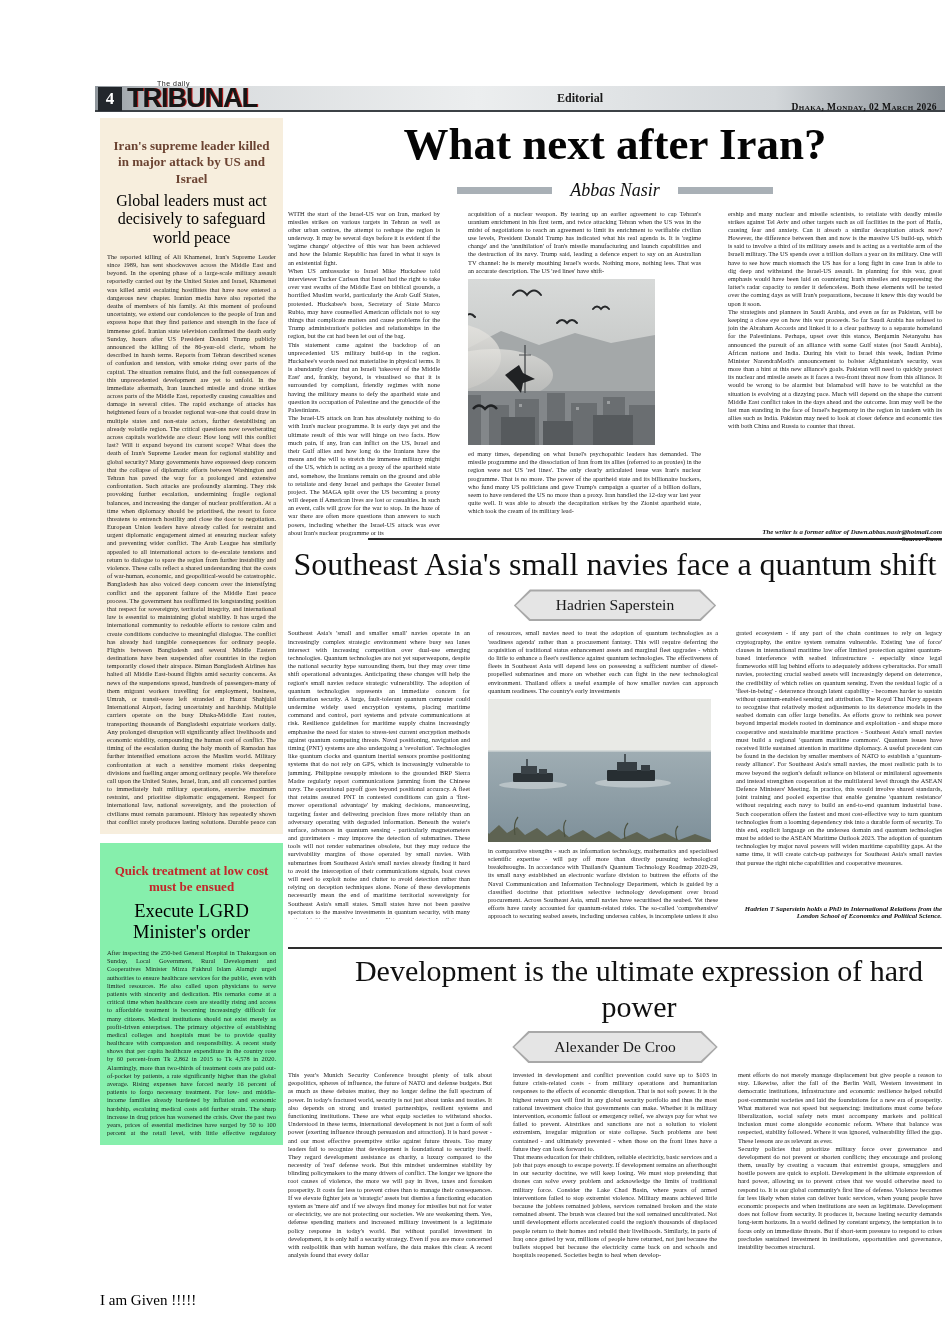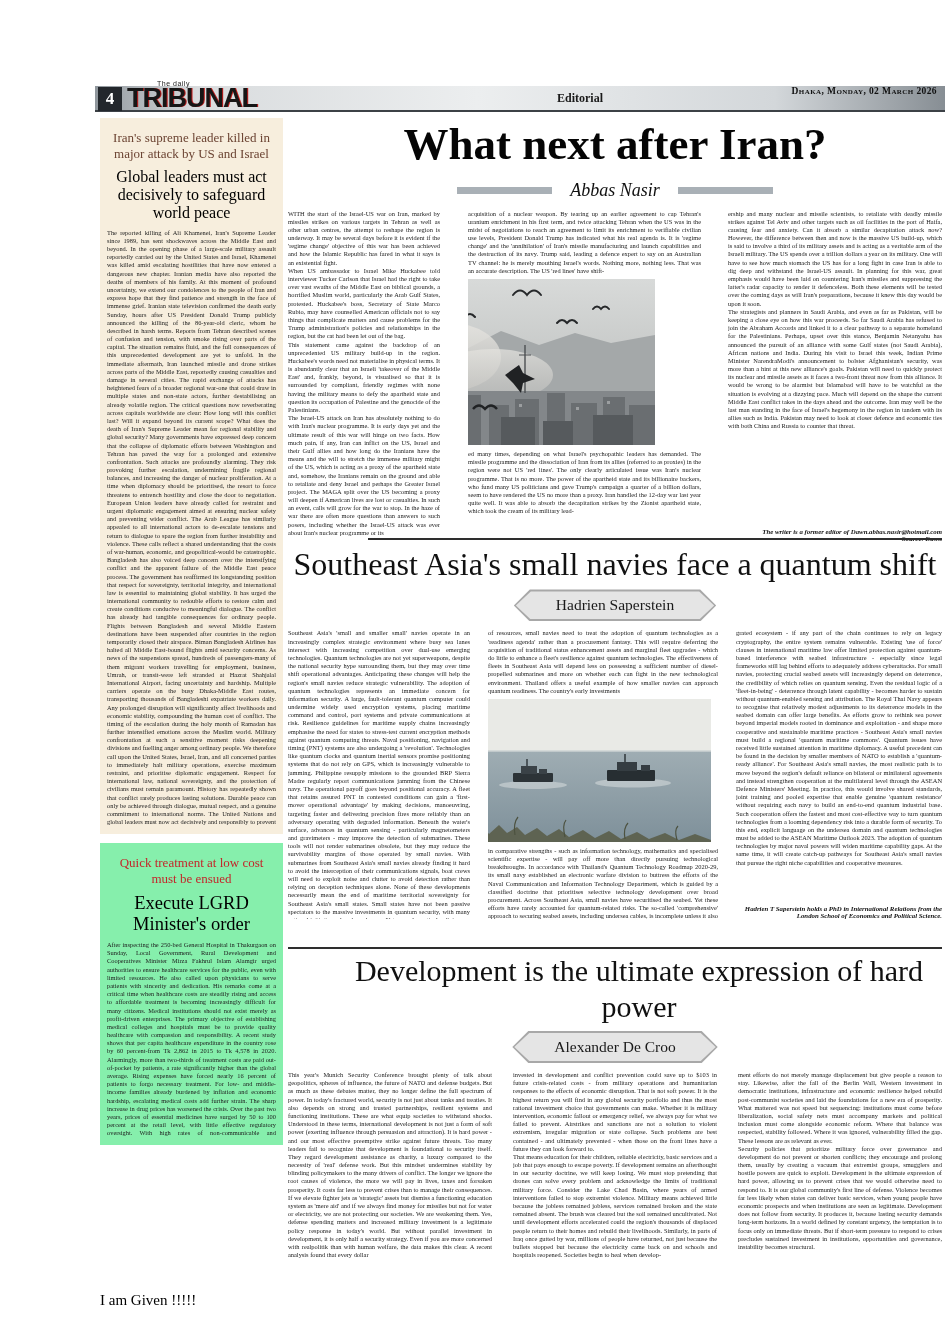--- a/index.html
+++ b/index.html
@@ -16,30 +16,30 @@
     display:flex; align-items:center; justify-content:center; }
   .logo-wrap { position:absolute; left:32px; top:-6px; height:36px; }
   .logo-small { font-family:"Liberation Sans",sans-serif; font-size:7px; color:#222;
     position:absolute; left:30px; top:0; letter-spacing:.5px; }
   .logo-main { font-family:"Liberation Sans",sans-serif; font-weight:900; font-size:27px;
     letter-spacing:-1px; color:#161616; line-height:36px;
     text-shadow:1px 0 0 #c41e1e; }
   .logo-main::first-letter { color:#c41e1e; text-shadow:1px 0 0 #161616; }
   .section-label { width:100%; text-align:center; font-weight:bold; font-size:12px;
     padding-left:120px; }
-  .edition-date { position:absolute; right:8px; top:0; font-variant:small-caps;
+  .edition-date { position:absolute; right:8px; top:16px; font-variant:small-caps;
     font-weight:bold; font-size:9.5px; letter-spacing:.4px; color:#111; }
 
   
   .rail { position:absolute; left:100px; top:118px; width:183px; }
   .rail-box { padding:10px 7px 8px 7px; display:flex; flex-direction:column; overflow:hidden; }
   .box1 { background:#f7eedd; height:716px; }
   .box2 { background:#86efac; height:302px; margin-top:9px; }
-  .kicker { text-align:center; font-weight:normal; font-size:13px; line-height:1.25;
-    padding:2px 4px 4px 4px; }
+  .kicker { text-align:center; font-weight:bold; font-size:13px; line-height:1.25;
+    padding:2px 4px 4px 4px;margin-top:8px; }
   .kicker1 { color:#6b4332; }
   .kicker2 { color:#c3272b; }
   .rail-title { text-align:center; font-size:16px; line-height:1.15; padding:1px 0 6px 0; color:#000; }
   .rail-title2 { font-size:18.5px; }
   .rail-body { flex:1 1 auto; overflow:hidden; font-size:6.4px; line-height:1.28;
     text-align:justify; white-space:pre-line; hyphens:auto; color:#1c1c1c; }
 
   
   .article { position:absolute; left:288px; width:654px; }
   .a1 { top:112px;margin-top:8px; }

